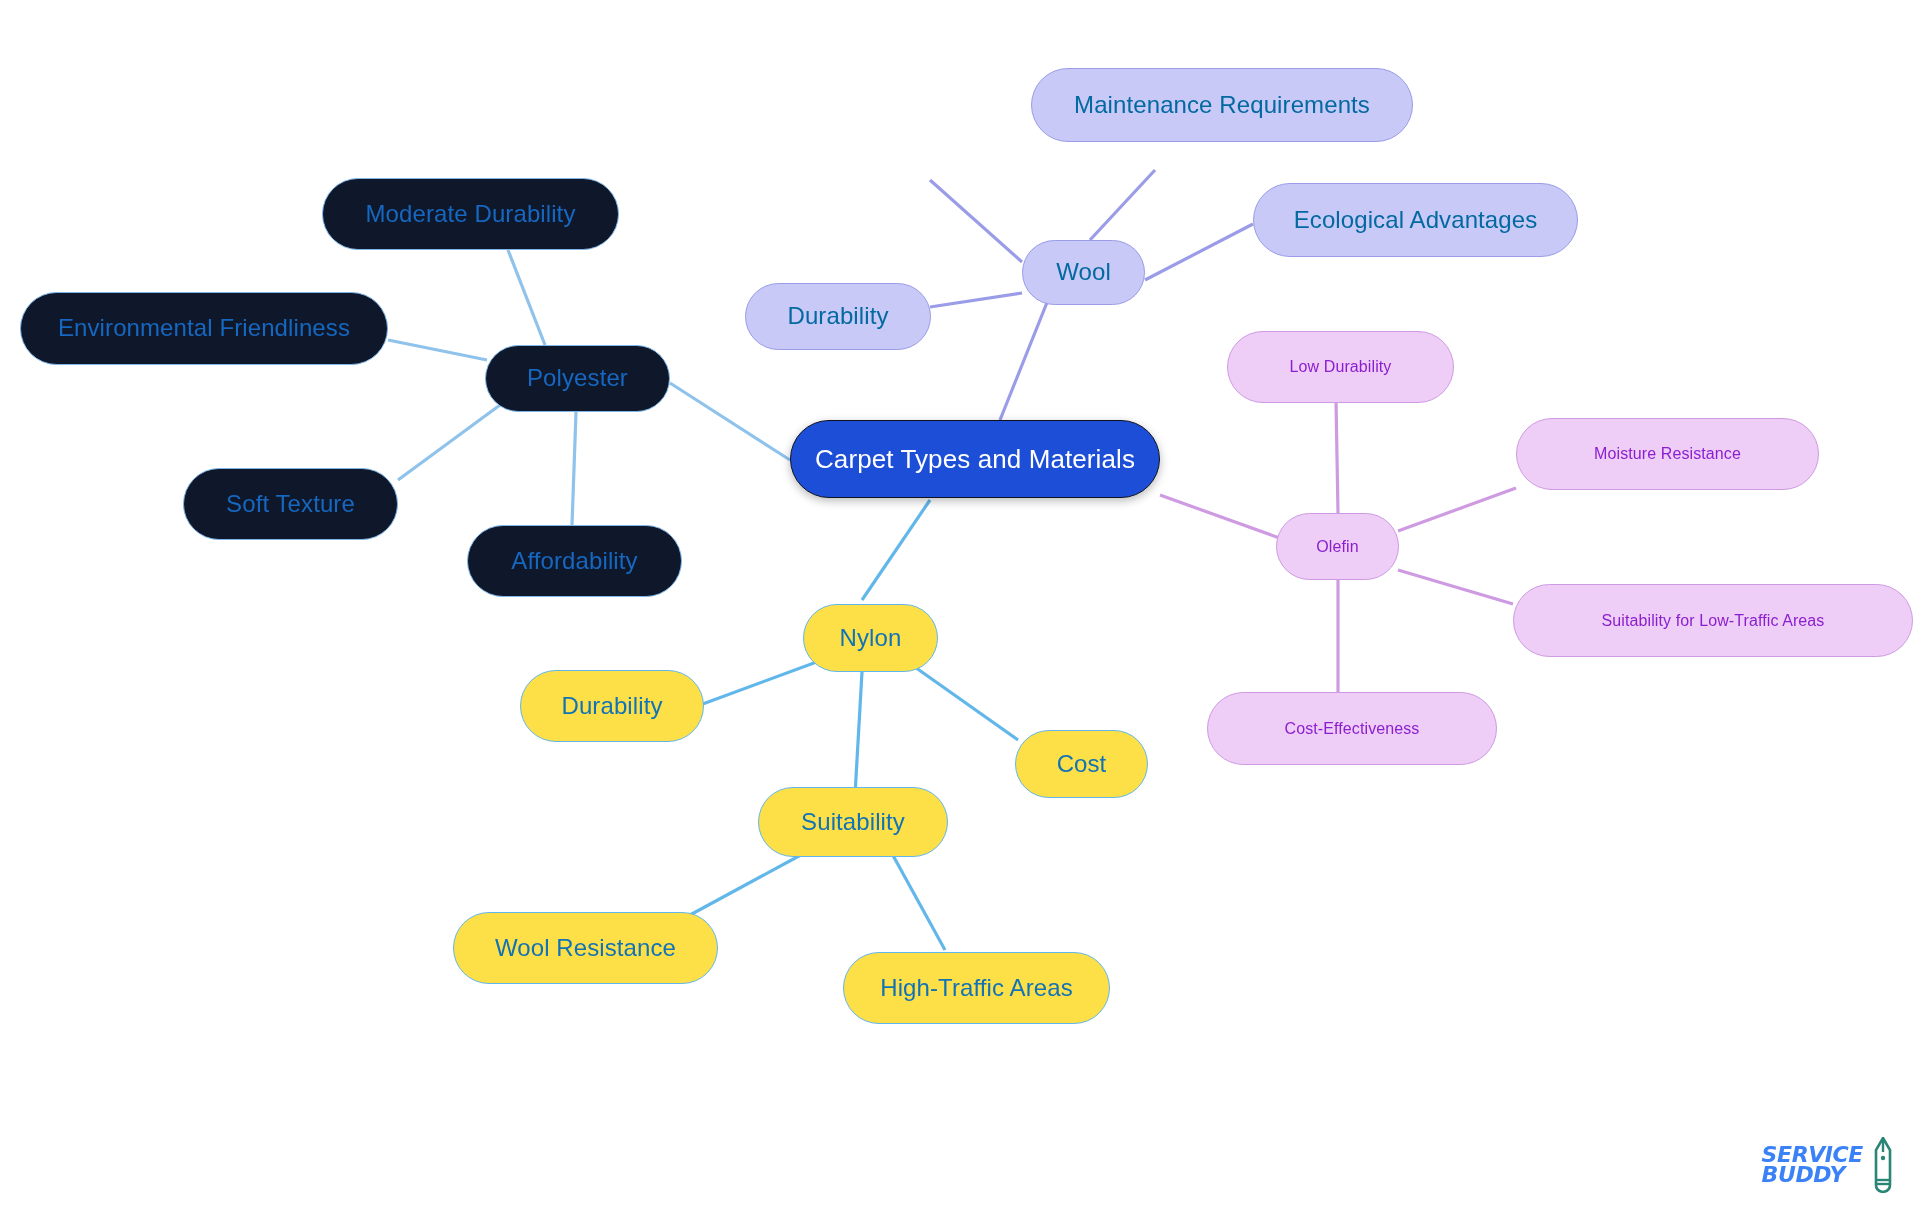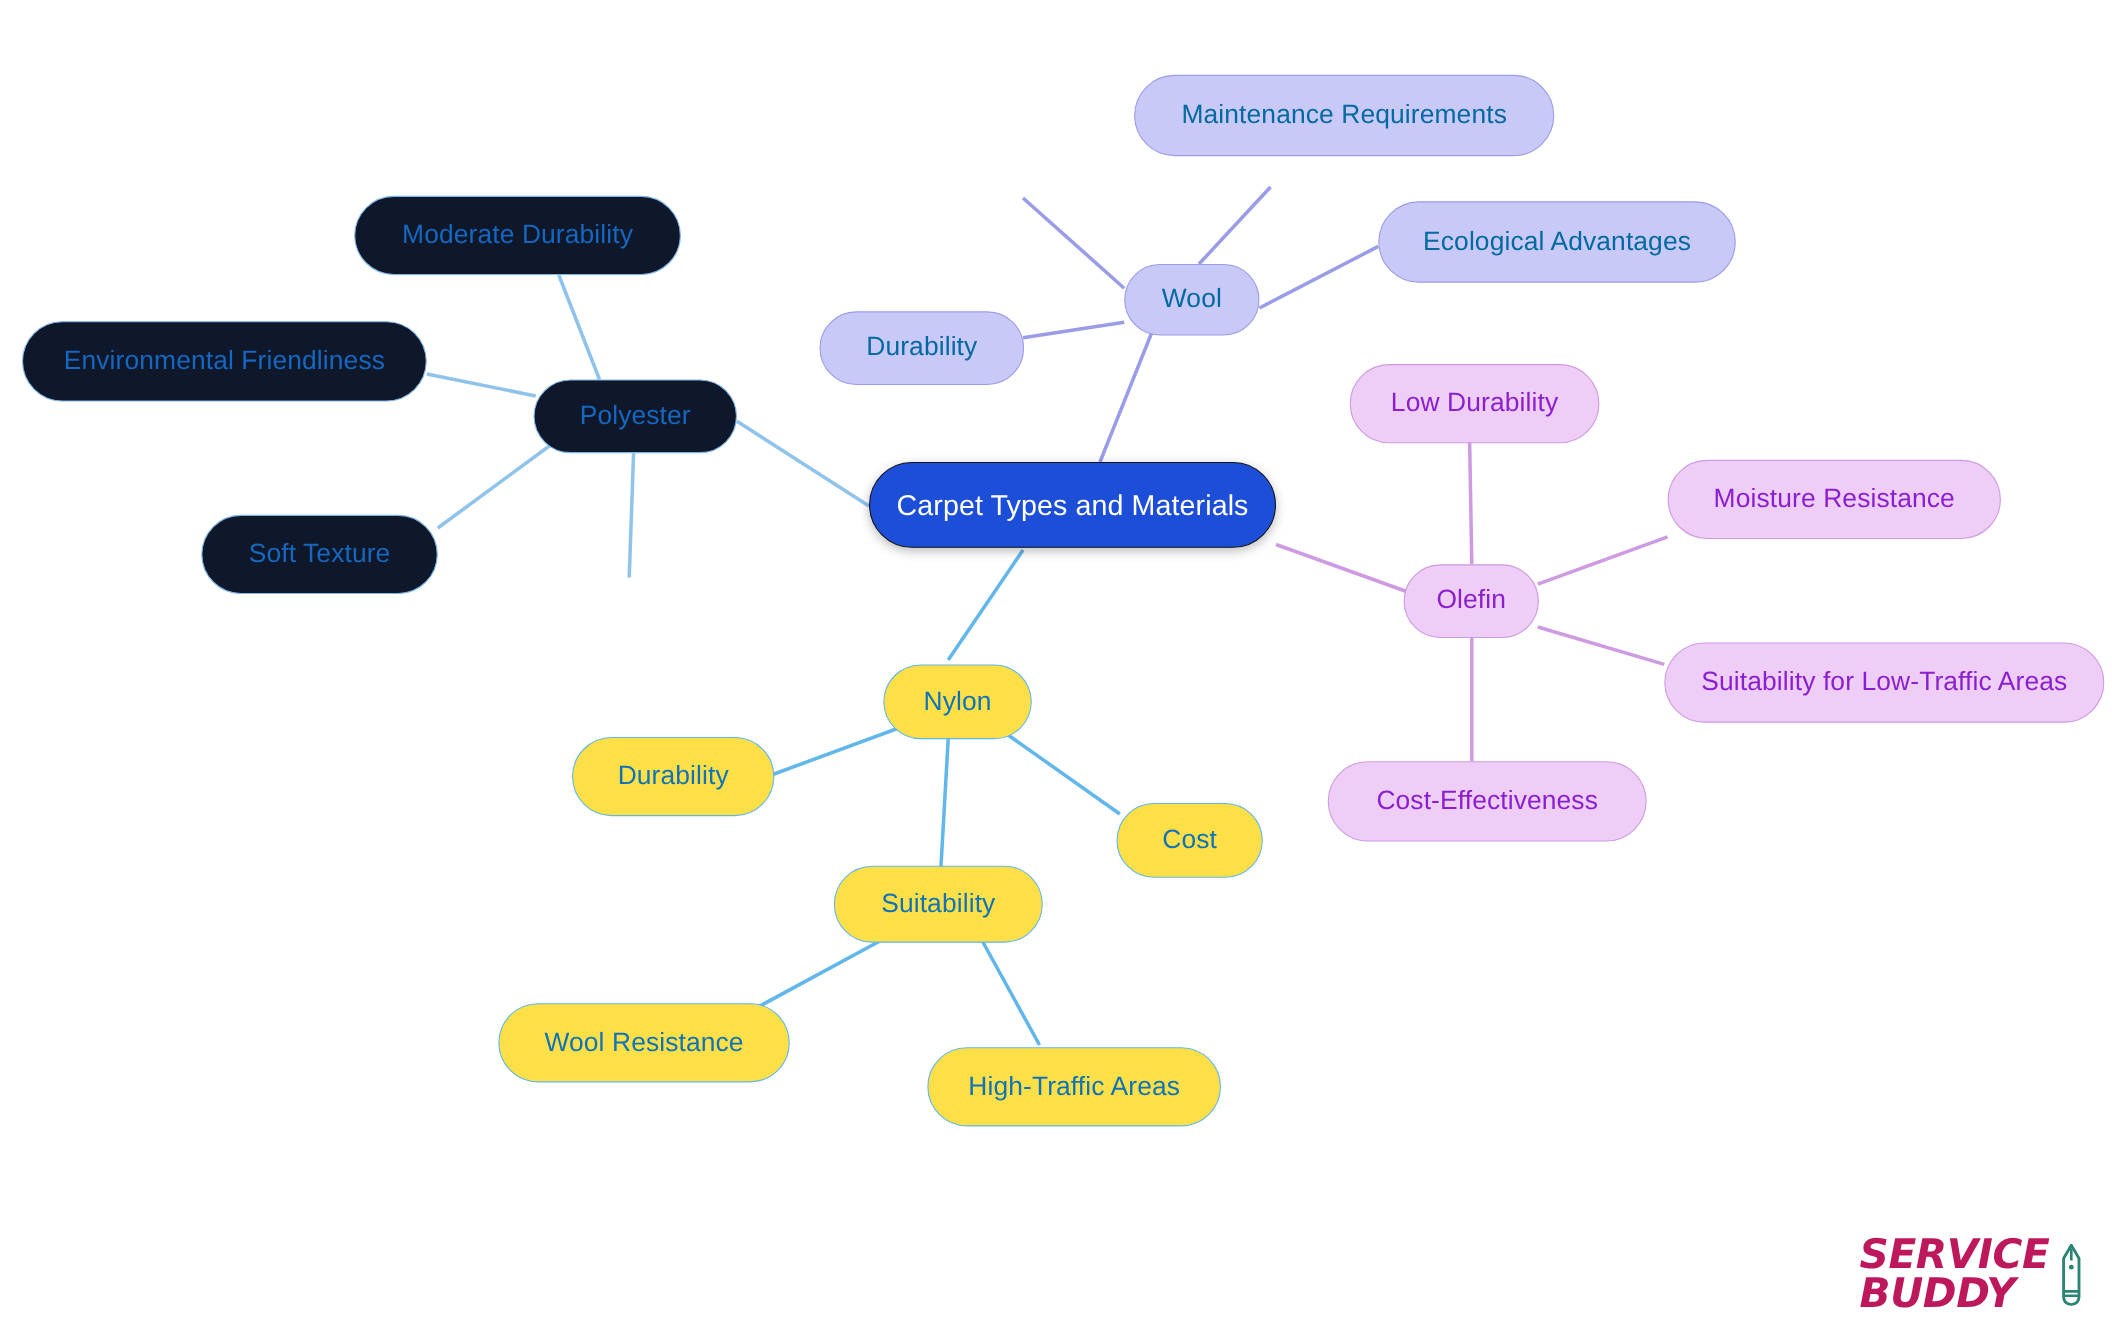--- a/index.html
+++ b/index.html
@@ -63,21 +63,21 @@
     color: #0369a1;
     border-radius: 40px;
     font-size: 24px;
   }
   
   .n-olefin {
     background: #eecdf7;
     border-color: #ce9ae2;
     color: #8b1fcf;
     border-radius: 40px;
-    font-size: 24px;
+    font-size: 16px;
   }
   
   .n-nylon {
     background: #fde047;
     border-color: #62b7ea;
     color: #1173b6;
     border-radius: 40px;
     font-size: 24px;
   }
   #logo {
@@ -87,23 +87,23 @@
     display: flex;
     align-items: center;
     gap: 9px;
   }
   #logo .wordmark {
     display: flex;
     flex-direction: column;
     line-height: 0.93;
     font-weight: 900;
     font-style: italic;
-    font-size: 37px;
+    font-size: 22px;
     letter-spacing: -0.4px;
-    color: #be185d;
+    color: #3b82f6;
     font-family: "DejaVu Sans", sans-serif;
   }
   #logo .pencil {
     display: block;
   }
 </style>
 </head>
 <body>
 
 <div id="canvas">
@@ -154,20 +154,23 @@
   </div>
 
   <div class="node n-poly" style="left:20px; top:292px; width:368px; height:73px;">
     <span>Environmental Friendliness</span>
   </div>
 
   <div class="node n-poly" style="left:183px; top:468px; width:215px; height:72px;">
     <span>Soft Texture</span>
   </div>
 
+  <div class="node n-poly" style="left:467px; top:525px; width:215px; height:72px;">
+    <span>Affordability</span>
+  </div>
 
   <div class="node n-wool" style="left:1022px; top:240px; width:123px; height:65px;">
     <span>Wool</span>
   </div>
 
 
   <div class="node n-wool" style="left:1031px; top:68px; width:382px; height:74px;">
     <span>Maintenance Requirements</span>
   </div>
 

